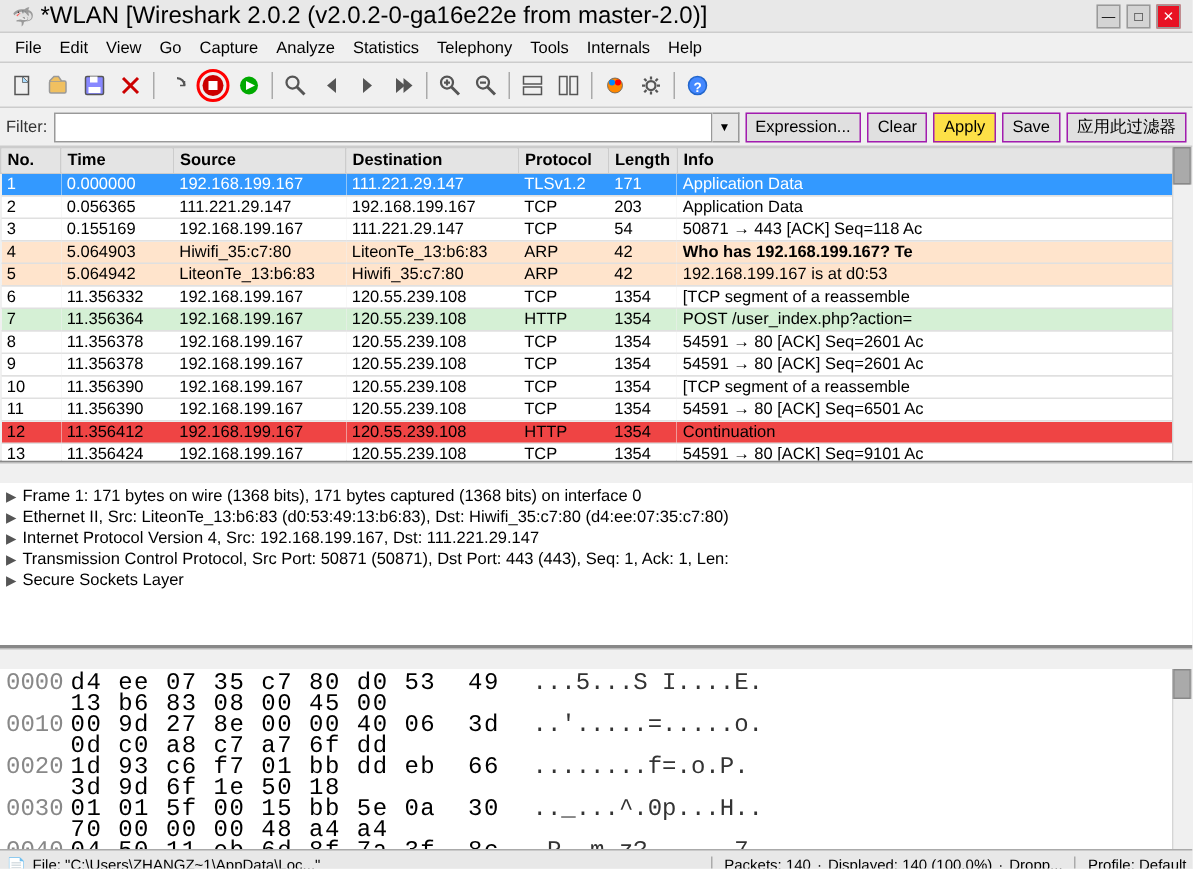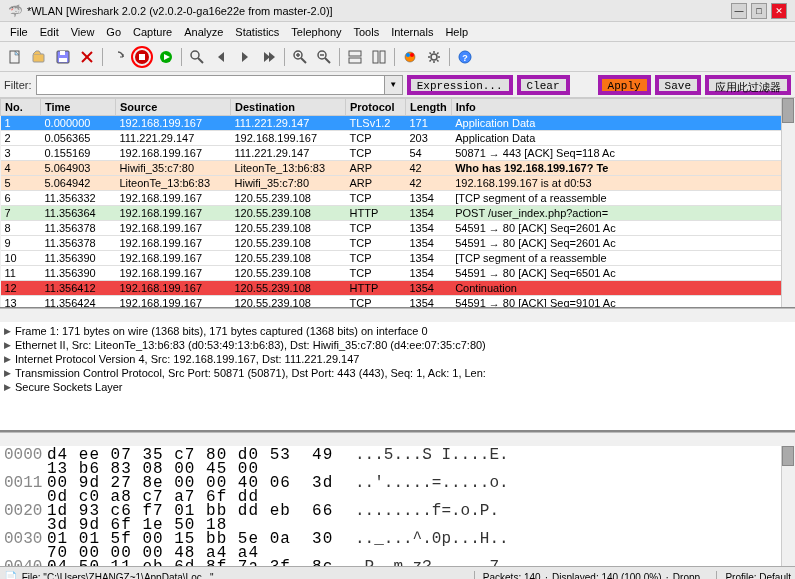--- a/index.html
+++ b/index.html
@@ -67,24 +67,24 @@
     .filter-input {
       flex: 1; height: 20px; border: 1px solid #999;
       padding: 0 4px; font-size: 11px; background: white;
     }
     .filter-dropdown {
       width: 18px; height: 20px; border: 1px solid #999; border-left: none;
       background: #e8e8e8; cursor: pointer; display: flex; align-items: center; justify-content: center;
       font-size: 8px;
     }
     .filter-btn {
-      padding: 1px 6px; height: 20px; border: 4px solid #a21caf; background: #e0e0e0;
-      cursor: pointer; font-size: 11px; font-family: Liberation Mono, monospace;
-    }
-    .filter-btn-apply { background: #f97316; margin-left: 24px; }
+      padding: 1px 6px; height: 20px; border: 1px solid #a21caf; background: #e0e0e0;
+      cursor: pointer; font-size: 11px;
+    }
+    .filter-btn-apply { background: #fde047; }
     
     
     .packet-list-container {
       height: 210px;
       overflow: hidden;
       border-bottom: 1px solid #888;
       position: relative;
     }
     .packet-table {
       width: 100%;
@@ -174,21 +174,21 @@
       height: 14px; background: #f0f0f0;
       border-top: 1px solid #bbb;
     }
   </style>
 </head>
 <body>
 
 <div class="title-bar">
   <div class="title-bar-left">
     <span style="font-size:12px;">🦈</span>
-    <span style="font-size:11px;">*WLAN [Wireshark 2.0.2 (v2.0.2-0-ga16e22e from master-2.0)]</span>
+    <span style="font-size:16px;">*WLAN [Wireshark 2.0.2 (v2.0.2-0-ga16e22e from master-2.0)]</span>
   </div>
   <div class="title-bar-right">
     <div class="title-btn">—</div>
     <div class="title-btn">□</div>
     <div class="title-btn" style="background:#e81123;color:white;">✕</div>
   </div>
 </div>
 
 <div class="menu-bar">
   <span class="menu-item">File</span>
@@ -527,21 +527,21 @@
 
 <div class="outer-scroll-h"></div>
 
 <div class="hex-dump" style="position:relative;">
   <div class="hex-row">
     <span class="hex-offset">0000</span>
     <span class="hex-bytes">d4 ee 07 35 c7 80 d0 53 &nbsp;49 13 b6 83 08 00 45 00</span>
     <span class="hex-ascii">...5...S I....E.</span>
   </div>
   <div class="hex-row">
-    <span class="hex-offset">0011</span>
+    <span class="hex-offset">0010</span>
     <span class="hex-bytes">00 9d 27 8e 00 00 40 06 &nbsp;3d 0d c0 a8 c7 a7 6f dd</span>
     <span class="hex-ascii">..'.....=.....o.</span>
   </div>
   <div class="hex-row">
     <span class="hex-offset">0020</span>
     <span class="hex-bytes">1d 93 c6 f7 01 bb dd eb &nbsp;66 3d 9d 6f 1e 50 18</span>
     <span class="hex-ascii">........f=.o.P.</span>
   </div>
   <div class="hex-row">
     <span class="hex-offset">0030</span>

